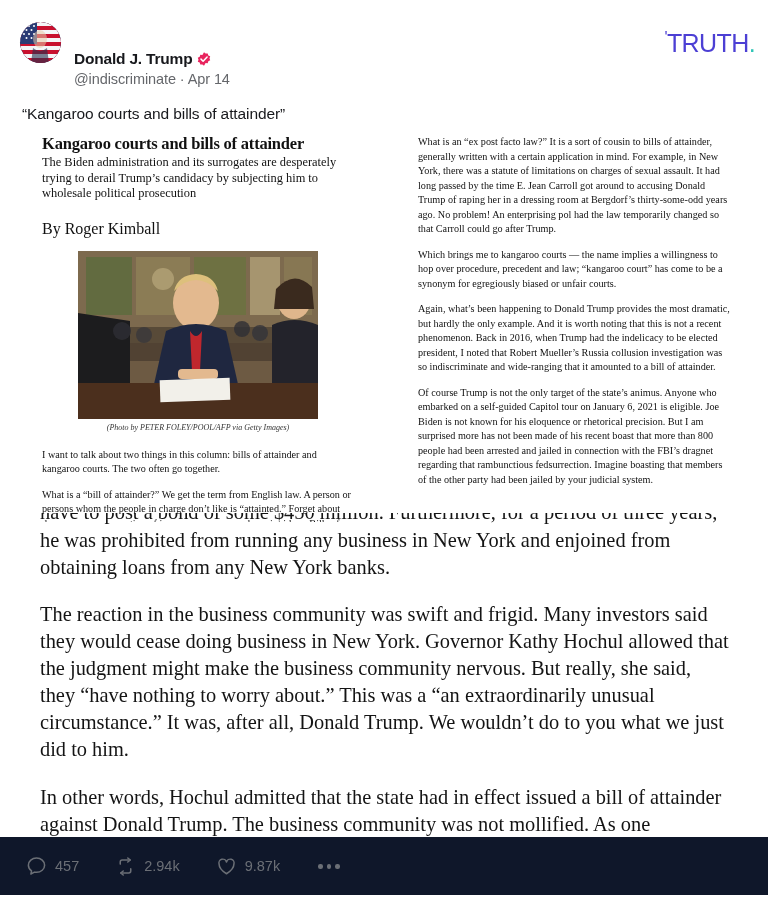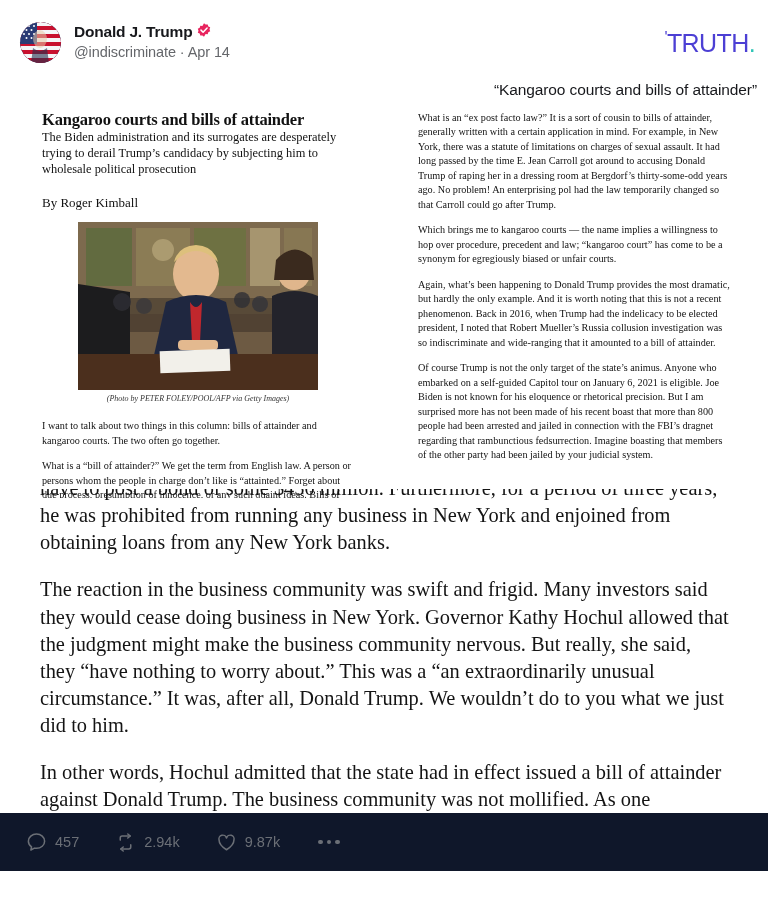--- a/index.html
+++ b/index.html
@@ -34,21 +34,23 @@
   }
   .avatar svg { display: block; width: 100%; height: 100%; }
 
   .identity {
     margin-left: 13px;
     line-height: 1.15;
     padding-top: 1px;
   }
   .name-row {
     display: flex;
+    align-items: center;
     gap: 5px;
+    margin-top: 27px;
   }
   .display-name {
     font-size: 15.5px;
     font-weight: bold;
     color: #17181c;
     letter-spacing: -0.2px;
   }
   .verified-badge {
     width: 14px;
     height: 14px;
@@ -71,21 +73,20 @@
     font-family: "Liberation Sans", sans-serif;
   }
   .brand-logo .tick { font-size: 16px; vertical-align: top; }
 
   
   .post-text {
     padding: 18px 20px 0 22px;
     font-size: 15.5px;
     color: #17181c;
     letter-spacing: -0.1px;
-    text-align: right;
   }
 
   
   .embed {
     position: relative;
     margin: 12px 0 0 0;
     width: 768px;
     height: 760px;
     overflow: hidden;
     background: #ffffff;
@@ -121,21 +122,21 @@
     letter-spacing: -0.2px;
     margin: 0 0 1px 0;
     line-height: 1.1;
   }
   .art-deck {
     font-size: 12.4px;
     line-height: 1.28;
     margin: 0 0 13px 0;
   }
   .art-byline {
-    font-size: 13px;
+    font-size: 16px;
     line-height: 1.34;
     margin: 16px 0 11px 0;
   }
   .art-photo {
     width: 240px;
     height: 168px;
     margin: 0 auto 4px auto;
     display: block;
     overflow: hidden;
     position: relative;

